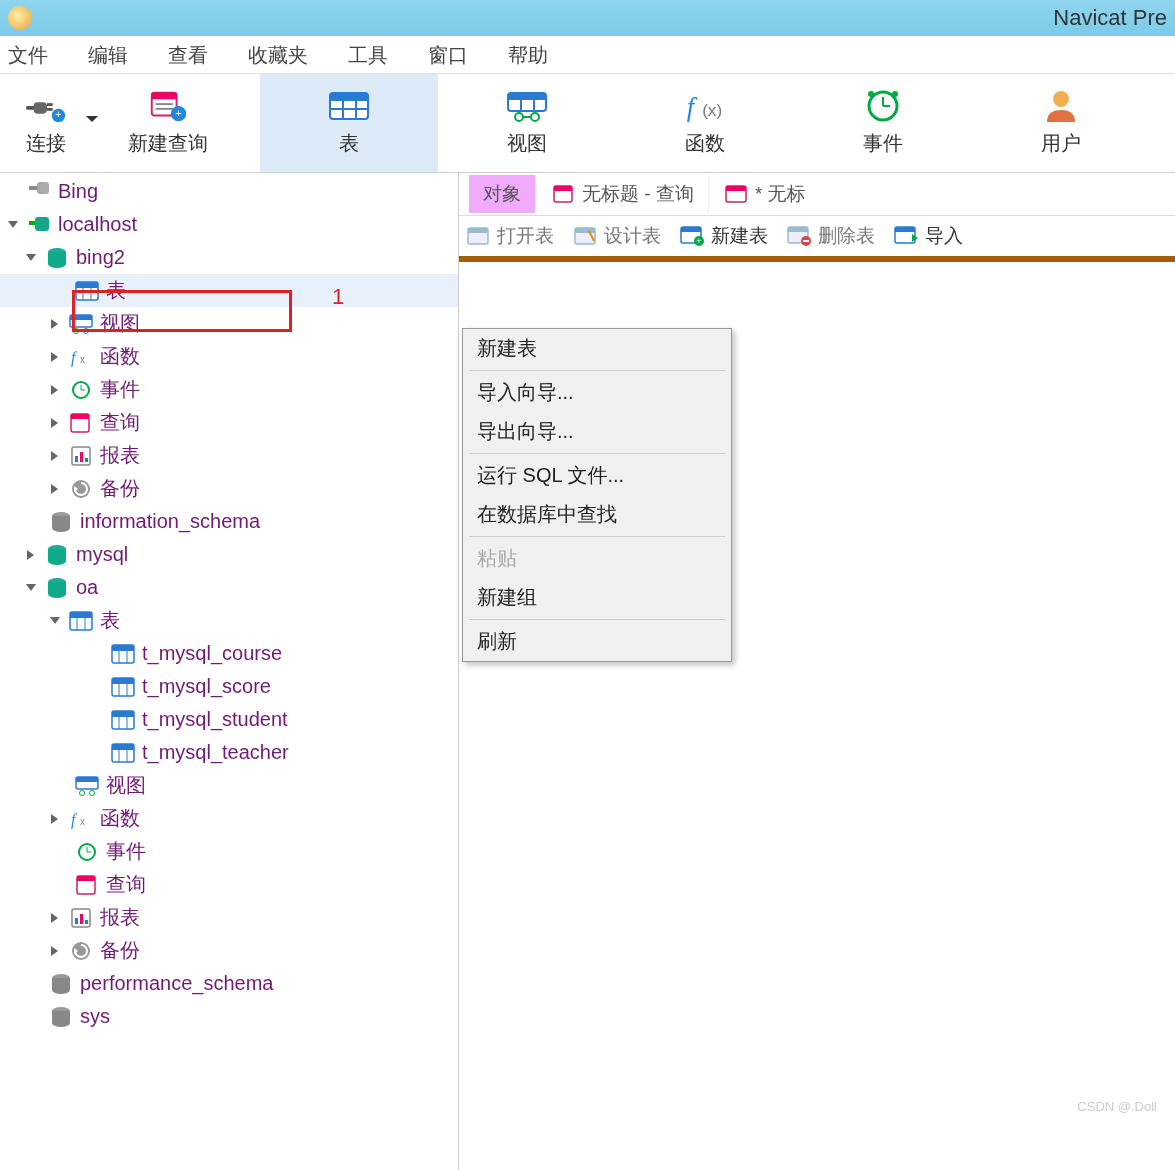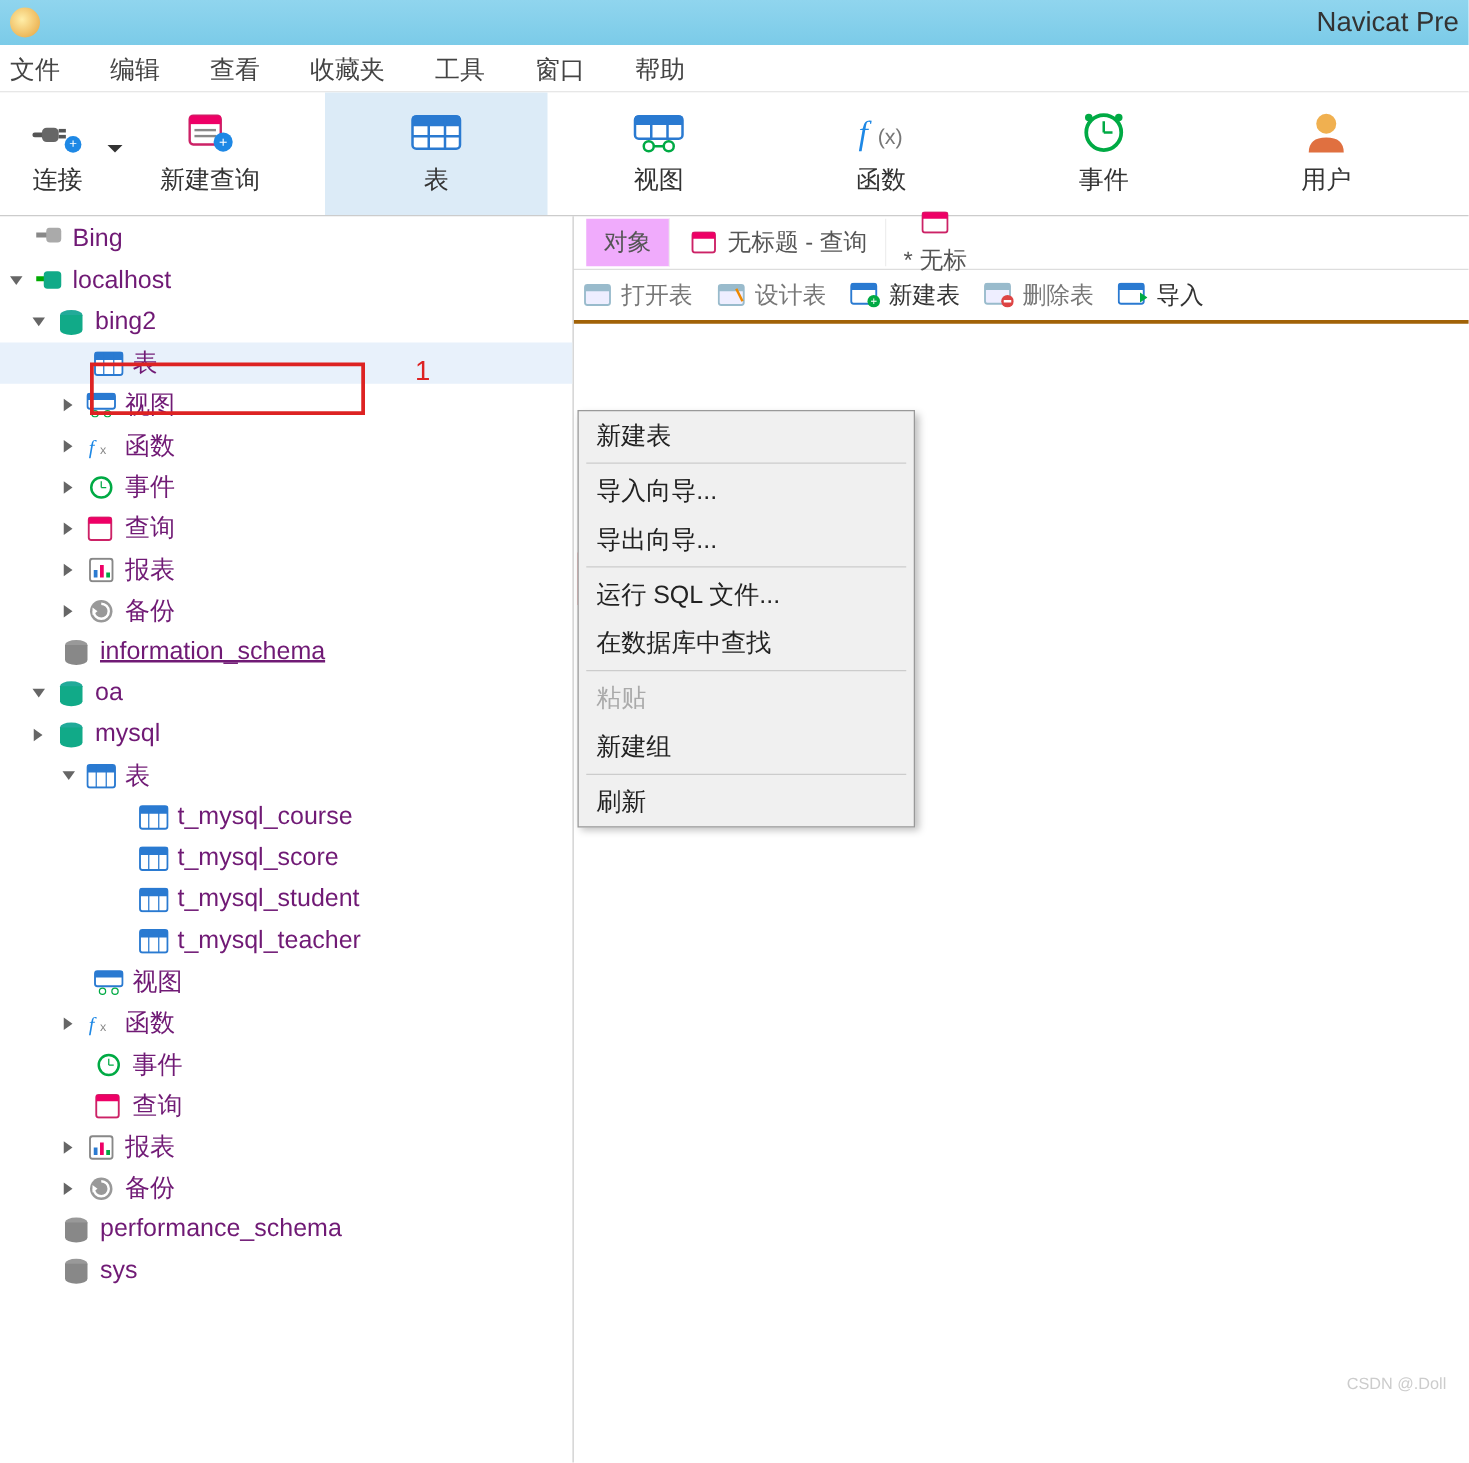--- a/index.html
+++ b/index.html
@@ -102,21 +102,21 @@
     color: #555;
     border-right: 1px solid #eee;
   }
   .tab.active { background: #f0abfc; }
   .obj-toolbar {
     height: 40px;
     display: flex;
     align-items: center;
     gap: 18px;
     padding-left: 6px;
-    border-bottom: 3px solid #a16207;
+    border-bottom: 6px solid #a16207;
     color: #777;
     font-size: 19px;
   }
   .obj-toolbar .ot-item { display: flex; align-items: center; gap: 6px; }
   .obj-toolbar .ot-item.enabled { color: #333; }
   .tree { list-style: none; margin: 0; padding: 0; }
   .tree li { white-space: nowrap; }
   .row {
     display: flex; align-items: center;
     height: 33px;
@@ -414,53 +414,53 @@
               <svg width="22" height="20">
                 <circle cx="11" cy="10" r="9" fill="#999"></circle>
                 <path d="M11 4 A6 6 0 1 1 5 10" fill="none" stroke="#fff" stroke-width="2"></path>
                 <polygon points="4,7 8,10 4,13" fill="#fff"></polygon>
               </svg>
             </span>
         <span>备份</span>
       </div>
         </li>
       <li>
-          <div class="row indent1" style="padding-left:48px;text-decoration:underline;">
+          <div class="row indent1" style="padding-left:48px;">
         <span class="ico">
               <svg width="24" height="22">
                 <ellipse cx="12" cy="5" rx="9" ry="4" fill="#999"></ellipse>
                 <path d="M3 5 L3 17 A9 4 0 0 0 21 17 L21 5" fill="#888"></path>
               </svg>
             </span>
         <span>information_schema</span>
       </div>
         </li>
       <li>
           <div class="row indent1">
-        <span class="arrow down"></span>
+        <span class="arrow right"></span>
         <span class="ico">
               <svg width="24" height="22">
                 <ellipse cx="12" cy="5" rx="9" ry="4" fill="#2a9"></ellipse>
                 <path d="M3 5 L3 17 A9 4 0 0 0 21 17 L21 5" fill="#1a8"></path>
               </svg>
             </span>
-        <span>oa</span>
+        <span>mysql</span>
       </div>
         </li>
 
       <li>
           <div class="row indent1">
-        <span class="arrow right"></span>
+        <span class="arrow down"></span>
         <span class="ico">
               <svg width="24" height="22">
                 <ellipse cx="12" cy="5" rx="9" ry="4" fill="#2a9"></ellipse>
                 <path d="M3 5 L3 17 A9 4 0 0 0 21 17 L21 5" fill="#1a8"></path>
               </svg>
             </span>
-        <span>mysql</span>
+        <span>oa</span>
       </div>
         </li>
       <li>
           <div class="row indent2">
         <span class="arrow down"></span>
         <span class="ico">
               <svg width="24" height="20">
                 <rect x="1" y="1" width="22" height="18" rx="2" fill="#fff" stroke="#2a7ad1" stroke-width="1.5"></rect>
                 <rect x="1" y="1" width="22" height="6" fill="#2a7ad1"></rect>
                 <line x1="8" y1="1" x2="8" y2="19" stroke="#2a7ad1"></line>
@@ -629,21 +629,21 @@
       </div>
       <div class="tab">
         <span class="ico">
             <svg width="22" height="18">
               <rect x="2" y="1" width="18" height="16" rx="2" fill="#fff" stroke="#c26" stroke-width="1.5"></rect>
               <rect x="2" y="1" width="18" height="5" fill="#e06"></rect>
             </svg>
           </span>
         <span>无标题 - 查询</span>
       </div>
-      <div class="tab" style="border-right:none;flex-direction:column;">
+      <div class="tab" style="border-right:none;">
         <span class="ico">
             <svg width="22" height="18">
               <rect x="1" y="1" width="20" height="16" rx="2" fill="#fff" stroke="#c26" stroke-width="1.5"></rect>
               <rect x="1" y="1" width="20" height="5" fill="#e06"></rect>
             </svg>
           </span>
         <span>* 无标</span>
       </div>
     </div>
     <div class="obj-toolbar">

